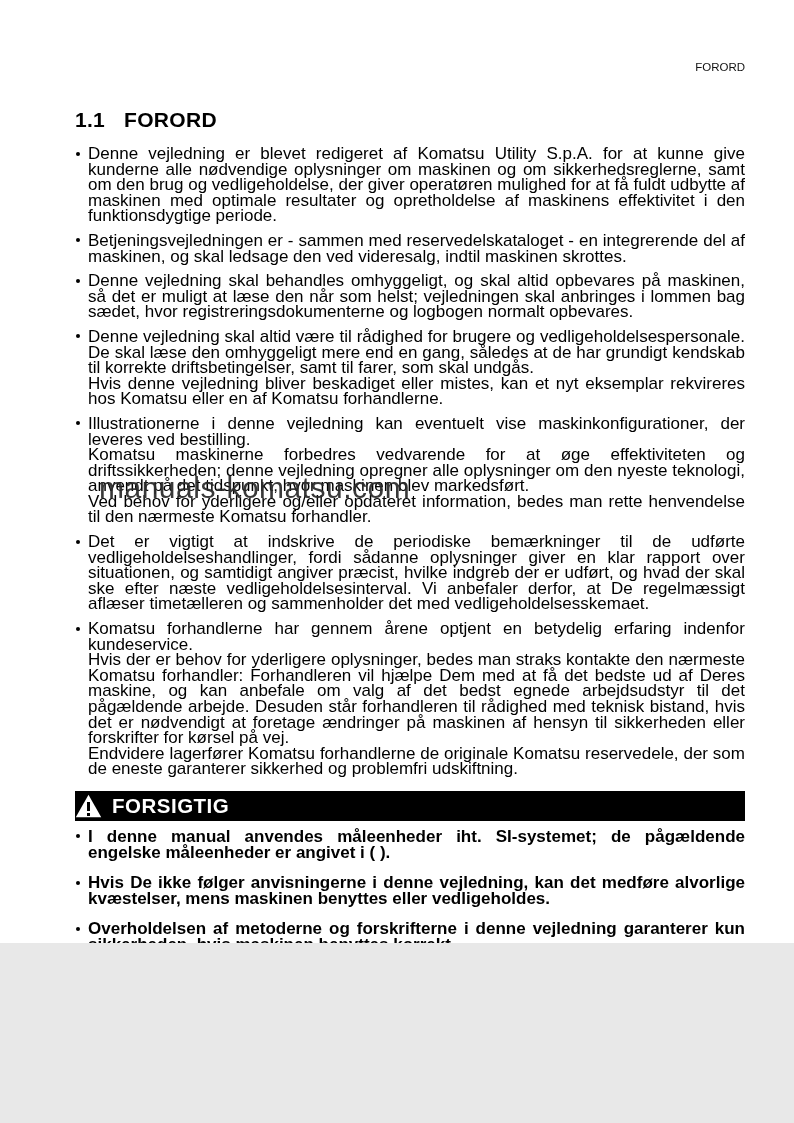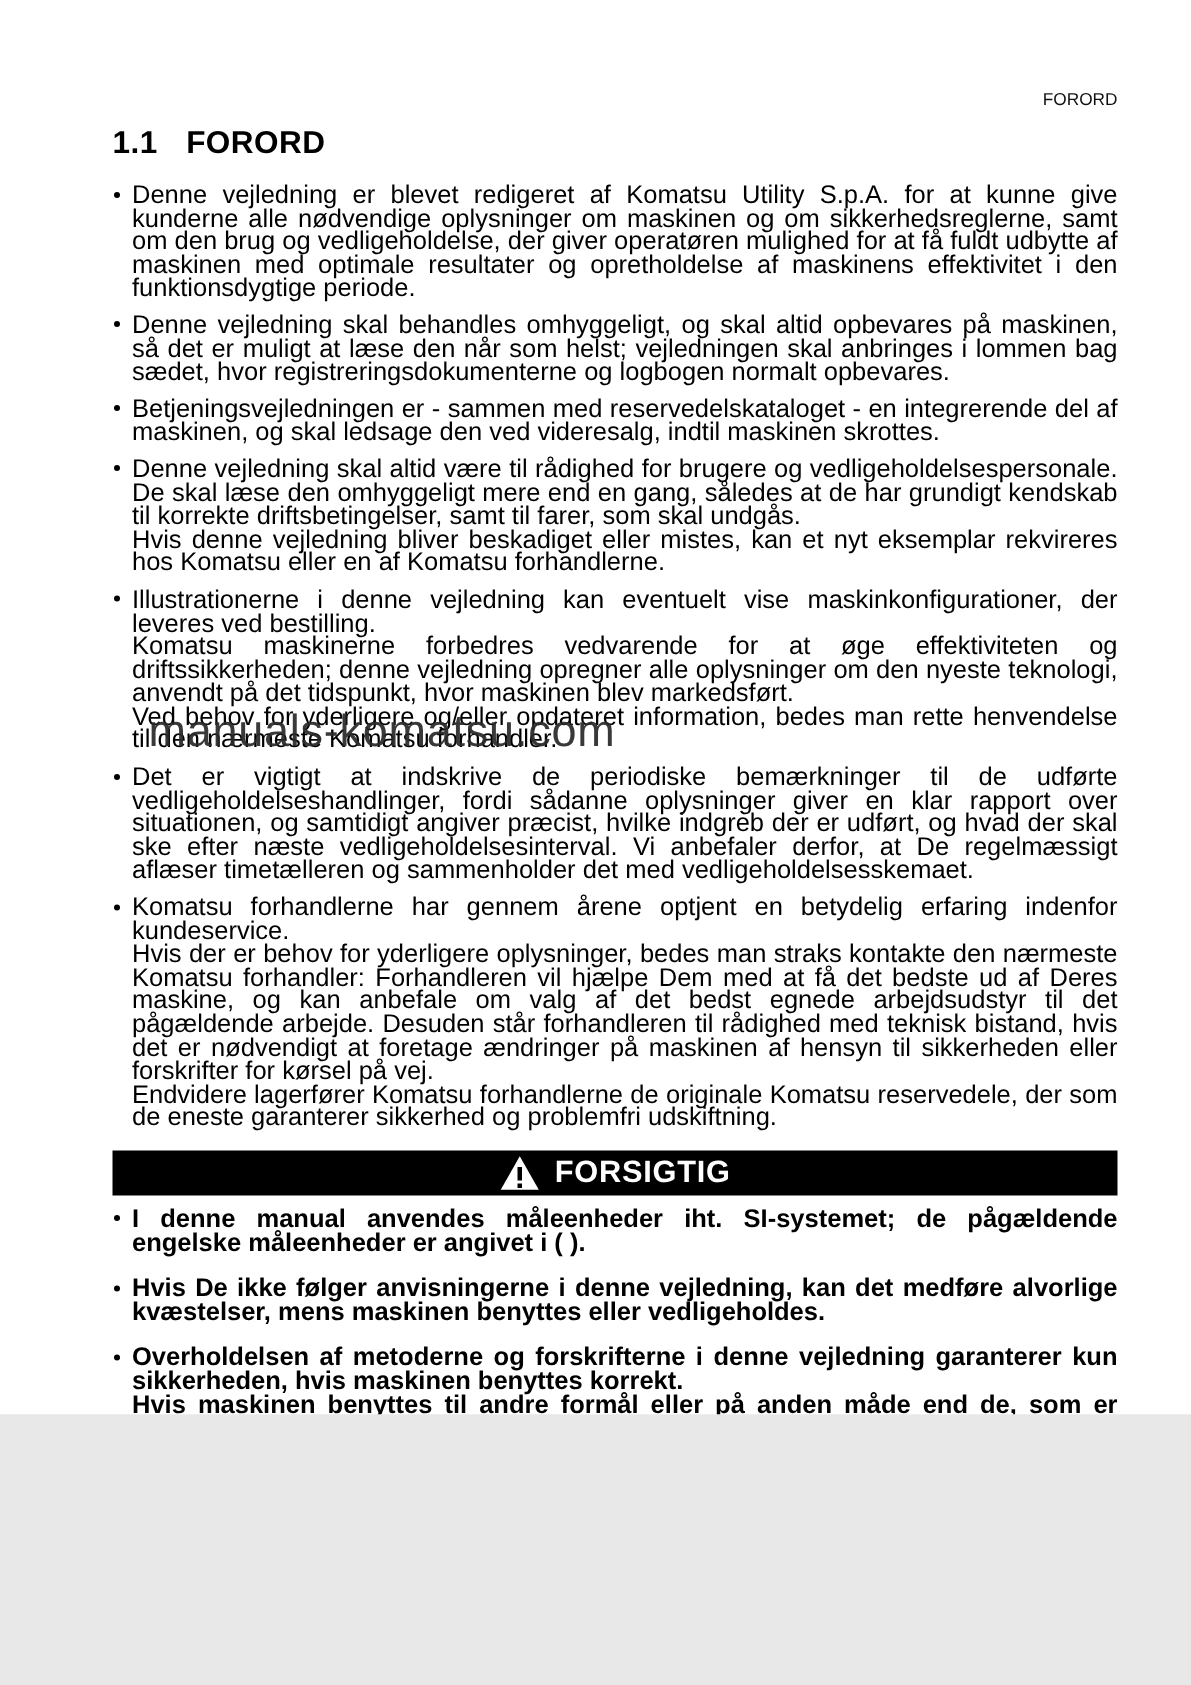--- a/index.html
+++ b/index.html
@@ -17,21 +17,21 @@
     position: absolute;
     top: 61px;
     right: 49px;
     font-size: 11.5px;
     color: #111;
   }
   .content {
     position: absolute;
     left: 75px;
     right: 49px;
-    top: 84px;
+    top: 108px;
   }
   .page-title {
     display: flex;
     align-items: baseline;
     gap: 19px;
     font-size: 21px;
     font-weight: bold;
     letter-spacing: 0.3px;
     margin: 0 0 14px 0;
   }
@@ -65,21 +65,20 @@
     margin-bottom: 14.5px;
     line-height: 15.8px;
   }
   .caution-banner {
     margin-top: 14px;
     margin-bottom: 8px;
     height: 30px;
     background: #000;
     display: flex;
     align-items: center;
-    justify-content: center;
     gap: 10px;
   }
   .caution-banner .tri { display: block; }
   .caution-banner .caution-label {
     color: #fff;
     font-size: 20.5px;
     font-weight: bold;
     letter-spacing: 0.5px;
   }
   .bottom-rule {
@@ -130,25 +129,25 @@
     </h1>
 
     <ul class="bullets">
 
     <li>
         <span class="dot"></span>
         <span class="txt">Denne vejledning er blevet redigeret af Komatsu Utility S.p.A. for at kunne give kunderne alle nødvendige oplysninger om maskinen og om sikkerhedsreglerne, samt om den brug og vedligeholdelse, der giver operatøren mulighed for at få fuldt udbytte af maskinen med optimale resultater og opretholdelse af maskinens effektivitet i den funktionsdygtige periode.</span>
       </li>
         <li>
         <span class="dot"></span>
+        <span class="txt">Betjeningsvejledningen er - sammen med reservedelskataloget - en integrerende del af maskinen, og skal ledsage den ved videresalg, indtil maskinen skrottes.</span>
+      </li>
+        <li>
+        <span class="dot"></span>
         <span class="txt">Denne vejledning skal behandles omhyggeligt, og skal altid opbevares på maskinen, så det er muligt at læse den når som helst; vejledningen skal anbringes i lommen bag sædet, hvor registreringsdokumenterne og logbogen normalt opbevares.</span>
-      </li>
-        <li>
-        <span class="dot"></span>
-        <span class="txt">Betjeningsvejledningen er - sammen med reservedelskataloget - en integrerende del af maskinen, og skal ledsage den ved videresalg, indtil maskinen skrottes.</span>
       </li>
         <li>
         <span class="dot"></span>
         <span class="txt">Denne vejledning skal altid være til rådighed for brugere og vedligeholdelsespersonale. De skal læse den omhyggeligt mere end en gang, således at de har grundigt kendskab til korrekte driftsbetingelser, samt til farer, som skal undgås.
 Hvis denne vejledning bliver beskadiget eller mistes, kan et nyt eksemplar rekvireres hos Komatsu eller en af Komatsu forhandlerne.</span>
       </li>
         <li>
         <span class="dot"></span>
         <span class="txt">Illustrationerne i denne vejledning kan eventuelt vise maskinkonfigurationer, der leveres ved bestilling.
 Komatsu maskinerne forbedres vedvarende for at øge effektiviteten og driftssikkerheden; denne vejledning opregner alle oplysninger om den nyeste teknologi, anvendt på det tidspunkt, hvor maskinen blev markedsført.

